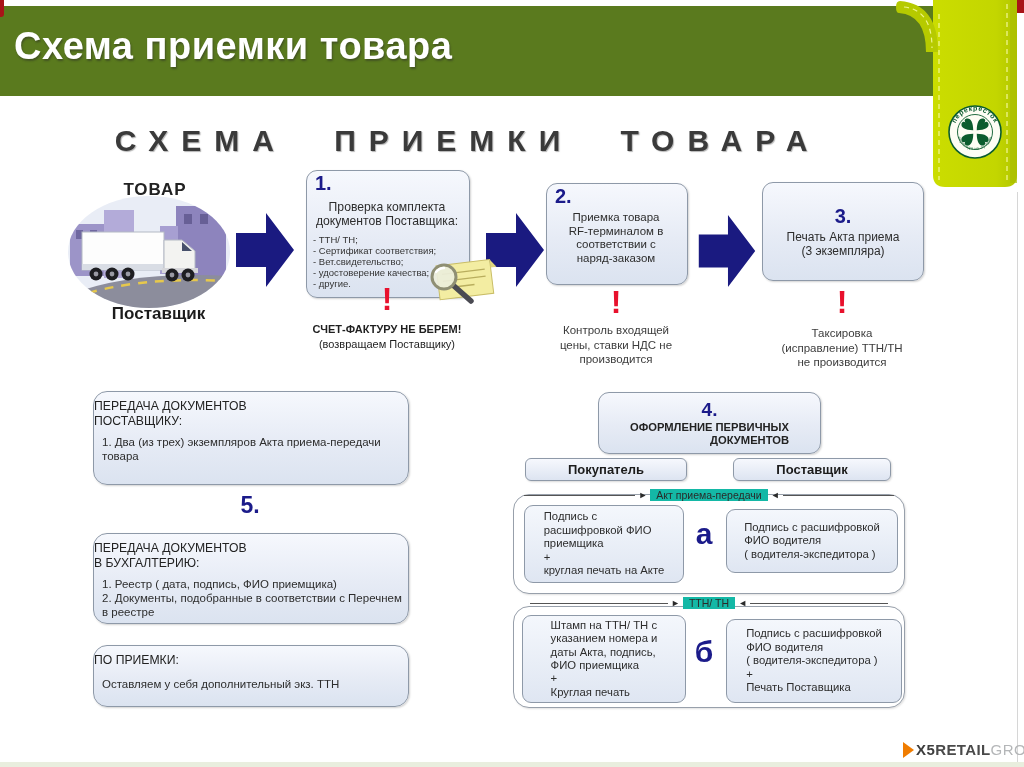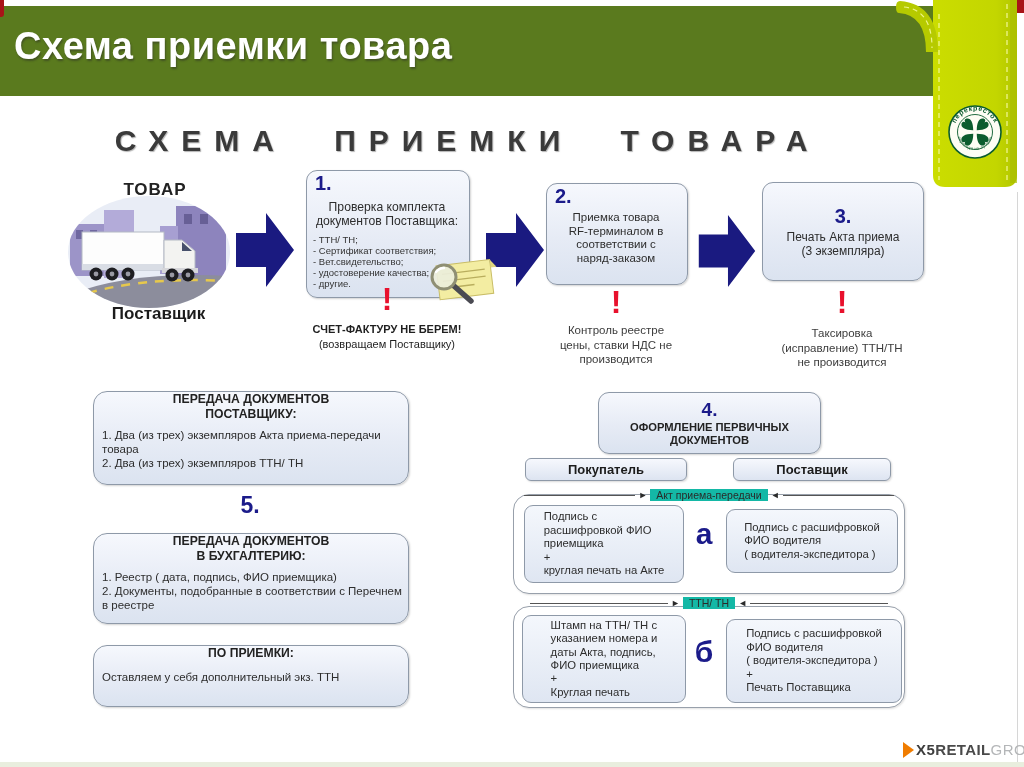--- a/index.html
+++ b/index.html
@@ -46,32 +46,32 @@
   #warn2{left:546px;top:286px;width:140px;}
   #note2{left:530px;top:323px;width:172px;text-align:center;font-size:11.5px;line-height:14.5px;color:#3c3c3c;}
 
   #box3{left:762px;top:182px;width:160px;height:97px;display:flex;flex-direction:column;align-items:center;justify-content:center;}
   #num3{font-size:20px;margin-bottom:2px;}
   #text3{text-align:center;font-size:12px;line-height:14.5px;color:#2d2d2d;}
   #warn3{left:762px;top:286px;width:160px;}
   #note3{left:752px;top:326px;width:180px;text-align:center;font-size:11.5px;line-height:14.5px;color:#3c3c3c;}
 
   
-  .lbox-title{text-align:center;font-weight:bold;font-size:12.2px;line-height:14.5px;color:#222;}
+  .lbox-title{text-align:left;font-weight:normal;font-size:12.2px;line-height:14.5px;color:#222;margin-top:7px;}
   .lbox-items{font-size:11.5px;line-height:13.8px;color:#2d2d2d;padding:8px 6px 0 8px;}
   #boxA{left:93px;top:391px;width:314px;height:92px;}
   #step5{left:93px;top:492px;width:314px;text-align:center;font-size:23px;}
   #boxB{left:93px;top:533px;width:314px;height:89px;}
   #boxC{left:93px;top:645px;width:314px;height:60px;}
   #boxC .lbox-items{padding-top:10px;}
 
   
   #box4{left:598px;top:392px;width:221px;height:60px;display:flex;flex-direction:column;align-items:center;justify-content:center;}
   #num4{font-size:19px;}
-  #title4{text-align:center;font-weight:bold;font-size:11.2px;line-height:13px;color:#222;}
+  #title4{text-align:right;font-weight:bold;font-size:11.2px;line-height:13px;color:#222;}
   .col-hdr{display:flex;align-items:center;justify-content:center;font-weight:bold;font-size:13px;color:#1c1c1c;
            background:linear-gradient(180deg,#f6f8fd,#dde4f1);border:1px solid #8e99a8;border-radius:6px;
            box-shadow:1px 1px 2px rgba(0,0,0,.15);}
   #buyer-hdr{left:525px;top:458px;width:160px;height:21px;}
   #supplier-hdr{left:733px;top:458px;width:156px;height:21px;}
 
   
   .group{background:#fff;border:1px solid #98a0ab;border-radius:16px;box-shadow:1px 1px 2px rgba(0,0,0,.12);}
   #groupA{left:513px;top:494px;width:390px;height:98px;}
   #groupB{left:513px;top:606px;width:390px;height:100px;}
@@ -225,40 +225,39 @@
     <div>(возвращаем Поставщику)</div>
   </div>
 
   <div class="abs box" id="box2"></div>
   <div class="abs step-num" id="num2">2.</div>
   <div class="abs pre" id="text2">Приемка товара
 RF-терминалом в
 соответствии с
 наряд-заказом</div>
   <div class="abs warn" id="warn2">!</div>
-  <div class="abs pre" id="note2">Контроль реестре
+  <div class="abs pre" id="note2">Контроль входящей
 цены, ставки НДС не
 производится</div>
 
   <div class="abs box" id="box3">
     <div class="step-num" id="num3">3.</div>
     <div class="pre" id="text3">Печать Акта приема
 (3 экземпляра)</div>
   </div>
   <div class="abs warn" id="warn3">!</div>
   <div class="abs pre" id="note3">Таксировка
 (исправление) ТТН/ТН
 не производится</div>
 
   <div class="abs box box-r14" id="boxA">
     <div class="lbox-title pre">ПЕРЕДАЧА ДОКУМЕНТОВ
 ПОСТАВЩИКУ:</div>
     <div class="lbox-items">
       <div>1. Два (из трех) экземпляров Акта приема-передачи товара</div>
-      <div>2. Два (из трех) экземпляров ТТН/ ТН</div>
     </div>
   </div>
   <div class="abs step-num" id="step5">5.</div>
 
   <div class="abs box box-r14" id="boxB">
     <div class="lbox-title pre">ПЕРЕДАЧА ДОКУМЕНТОВ
 В БУХГАЛТЕРИЮ:</div>
     <div class="lbox-items">
       <div>1. Реестр ( дата, подпись, ФИО приемщика)</div>
       <div>2. Документы, подобранные в соответствии с Перечнем в реестре</div>

